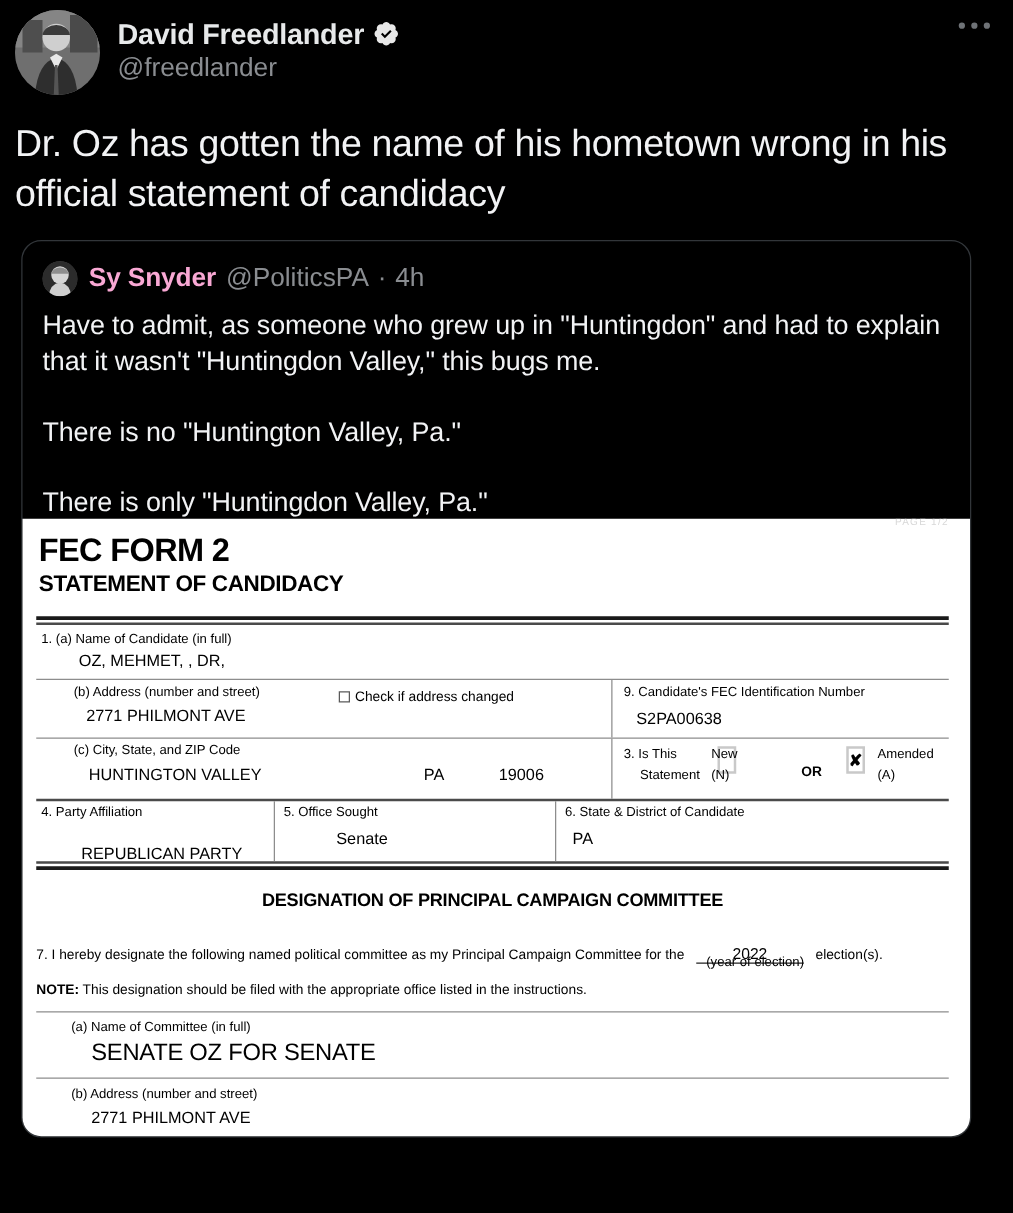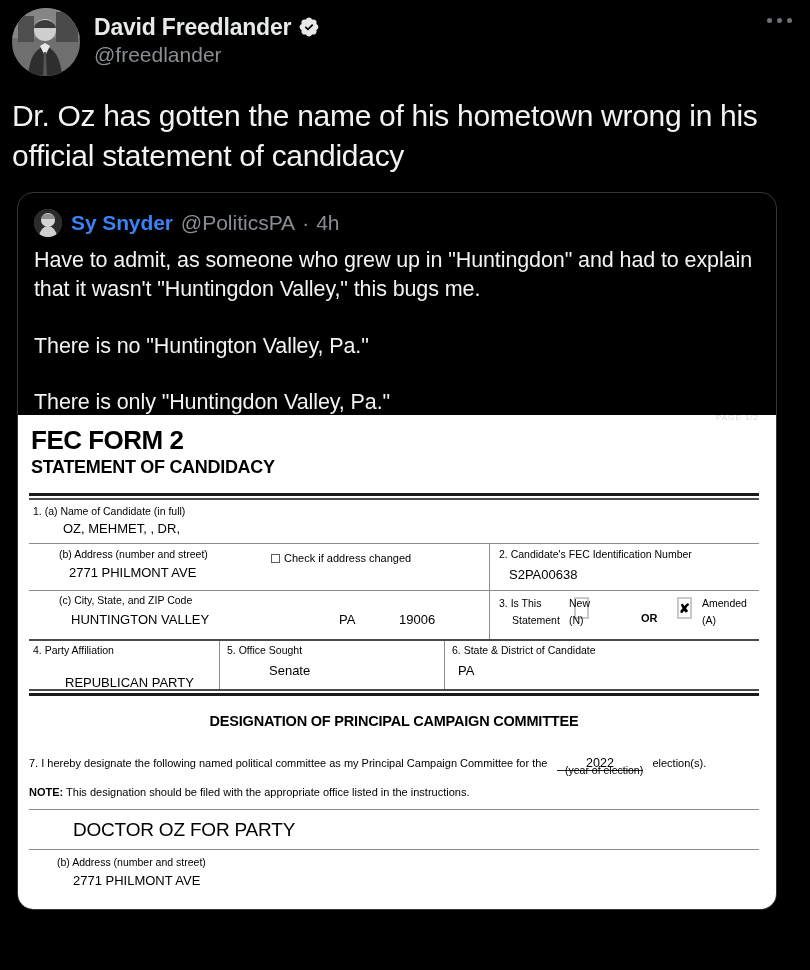--- a/index.html
+++ b/index.html
@@ -59,21 +59,21 @@
   .q-header {
     display: flex; align-items: center;
     margin: 16px 0 0 16px;
   }
   .q-avatar {
     width: 28px; height: 28px; border-radius: 50%;
     overflow: hidden; flex: 0 0 28px; background: #4a4a4a;
   }
   .q-avatar svg { display:block; width:100%; height:100%; }
   .q-name {
-    color: #3b82f6; font-weight: bold; font-size: 21px; margin-left: 9px;
+    color: #f9a8d4; font-weight: bold; font-size: 21px; margin-left: 9px;
     letter-spacing: -0.1px;
   }
   .q-handle { color: #8a8d91; font-size: 21px; margin-left: 8px; }
   .q-sep { color: #8a8d91; font-size: 21px; margin-left: 7px; }
   .q-time { color: #8a8d91; font-size: 21px; margin-left: 7px; }
   .q-body {
     margin: 9px 16px 0 16px;
     color: #f2f3f5; font-size: 21.5px; line-height: 1.34;
     letter-spacing: -0.1px;
   }
@@ -229,21 +229,21 @@
         <div class="row" style="padding:5px 0 6px 0; height:46px;">
           <div class="vline" style="left:460px;"></div>
           <div style="position:absolute; left:30px; top:4px;">
             <div class="lbl">(b) Address (number and street)</div>
             <div class="val" style="padding-left:10px; margin-top:3px;">2771 PHILMONT AVE</div>
           </div>
           <div style="position:absolute; left:242px; top:4px;">
             <span class="cb"></span><span class="lbl" style="font-size:11px;">Check if address changed</span>
           </div>
           <div style="position:absolute; left:470px; top:4px;">
-            <div class="lbl">2. Candidate's FEC Identification Number</div>
+            <div class="lbl">9. Candidate's FEC Identification Number</div>
             <div class="val" style="padding-left:10px; margin-top:5px;">S2PA00638</div>
           </div>
         </div>
 
         <div class="rule-thin"></div>
 
         <div class="row" style="padding:5px 0 6px 0; height:48px;">
           <div class="vline" style="left:460px;"></div>
           <div style="position:absolute; left:30px; top:3px;">
             <div class="lbl">(c) City, State, and ZIP Code</div>
@@ -306,21 +306,22 @@
         </div>
 
         <div class="lbl" style="margin-top:6px; font-size:11px;">
           <b>NOTE:</b>
           <span>This designation should be filed with the appropriate office listed in the instructions.</span>
         </div>
 
         <div class="rule-thin" style="margin-top:9px;"></div>
 
         <div class="row" style="padding:6px 0 8px 0;">
-          <div style="padding-left:44px; margin-top:3px; font-size:19px; letter-spacing:-0.2px;">DOCTOR OZ FOR PARTY</div>
+          <div class="lbl" style="padding-left:28px;">(a) Name of Committee (in full)</div>
+          <div style="padding-left:44px; margin-top:3px; font-size:19px; letter-spacing:-0.2px;">SENATE OZ FOR SENATE</div>
         </div>
 
         <div class="rule-thin"></div>
 
         <div class="row" style="padding:6px 0 16px 0;">
           <div class="lbl" style="padding-left:28px;">(b) Address (number and street)</div>
           <div class="val" style="padding-left:44px; margin-top:4px;">2771 PHILMONT AVE</div>
         </div>
 
       </div>

